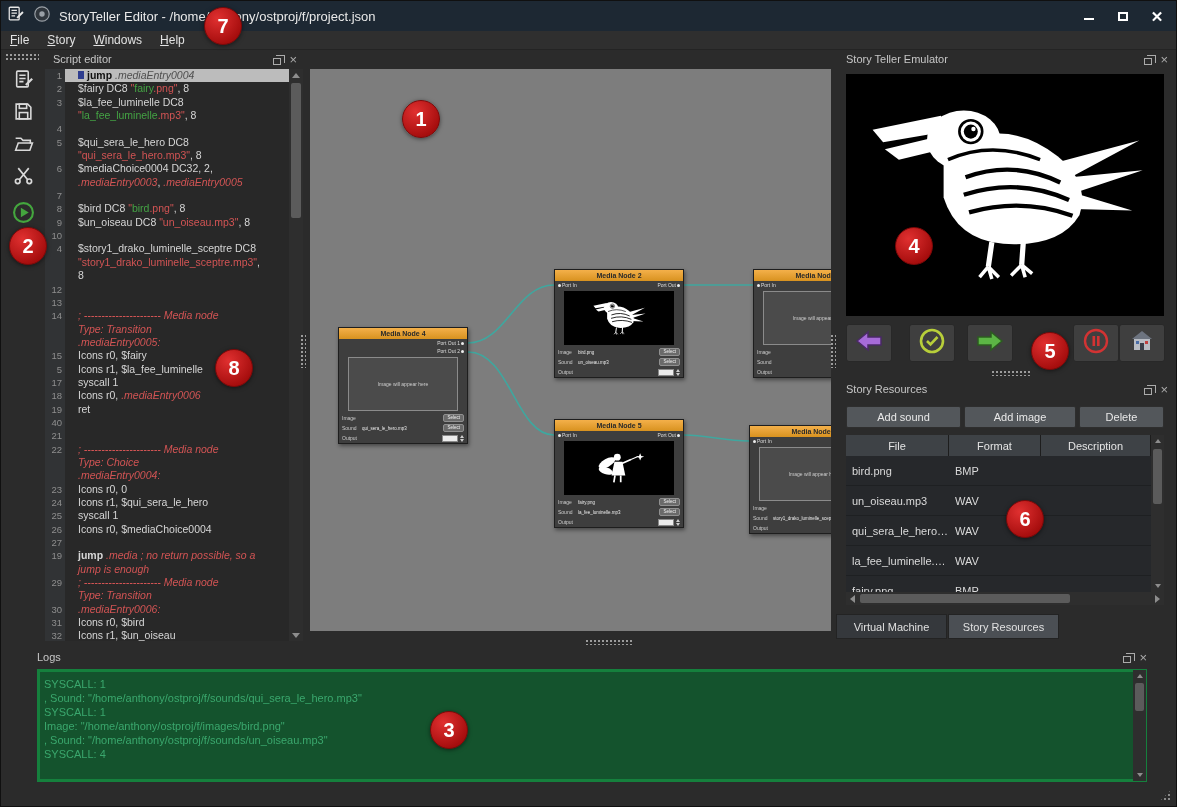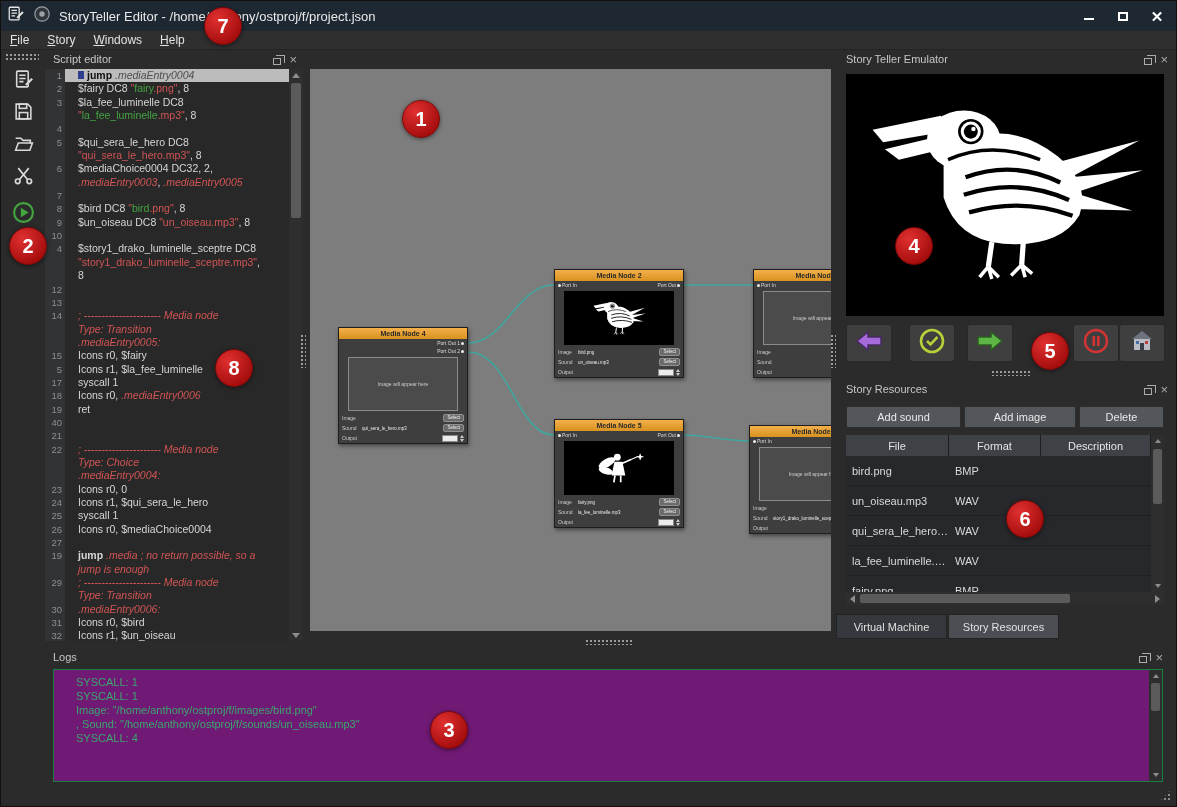--- a/index.html
+++ b/index.html
@@ -91,24 +91,24 @@
   .rt-hc{border-right:1px solid #1d1d1d;font-size:11px;color:#e4e4e4;display:flex;align-items:center;justify-content:center;flex:none;}
   .rt-row{display:flex;height:30px;border-bottom:1px solid #1e2022;background:#26282b;}
   .rt-cell{font-size:11px;color:#dadada;display:flex;align-items:center;padding-left:6px;white-space:nowrap;overflow:hidden;flex:none;}
   .rt-cell span{overflow:hidden;text-overflow:ellipsis;white-space:nowrap;}
   .rt-vscroll{position:absolute;right:0;top:0;bottom:0;width:13px;background:#2e2e2e;}
   .rt-hscroll{position:absolute;left:10px;top:542px;width:318px;height:13px;background:#2e2e2e;}
   .tab{position:absolute;top:564px;height:25px;font-size:11px;color:#e0e0e0;display:flex;align-items:center;justify-content:center;background:#35383c;border:1px solid #232323;}
   .tab.active{background:#4b4f54;}
 
   
-  .logs-panel{position:absolute;left:44px;top:648px;width:1126px;height:137px;}
+  .logs-panel{position:absolute;left:28px;top:648px;width:1126px;height:137px;}
   .lp-title{position:absolute;left:8px;top:2px;}
   .lp-icons{right:8px;top:3px;}
-  .logs-box{position:absolute;left:8px;top:20px;right:8px;bottom:4px;background:#701a75;border:1px solid #15803d;overflow:hidden;padding:5px 0 0 22px;}
+  .logs-box{position:absolute;left:8px;top:20px;right:8px;bottom:4px;background:#14532d;border:3px solid #15803d;overflow:hidden;padding:5px 0 0 4px;}
   .log-line{font-size:11px;line-height:14px;color:#3aa76d;white-space:nowrap;}
 
   
   .dots{position:absolute;background-image:radial-gradient(#9c9c9c 1px,transparent 1.2px);background-size:4px 4px;}
   .grip{position:absolute;right:4px;bottom:4px;width:13px;height:13px;background-image:radial-gradient(#8a8a8a 1px,transparent 1.2px);background-size:4px 4px;clip-path:polygon(100% 0,100% 100%,0 100%);}
   .badge{position:absolute;width:38px;height:38px;border-radius:50%;background:radial-gradient(circle at 35% 30%,#e03030,#a50d0d 75%);border:1px solid #7d0808;color:#fff;font-size:20px;font-weight:bold;display:flex;align-items:center;justify-content:center;z-index:99;box-shadow:0 1px 4px rgba(0,0,0,.5);}
 </style>
 </head>
 <body>
 
@@ -727,20 +727,21 @@
 
   <div class="logs-panel">
     <span class="panel-title lp-title">Logs</span>
     <span class="panel-icons lp-icons">
       <span class="icon-float"></span>
       <span class="icon-close">×</span>
     </span>
     <div class="logs-box">
       <div id="log-lines">
           <div class="log-line" style="color: rgb(58, 167, 109);">SYSCALL: 1</div>
+          <div class="log-line" style="color: rgb(58, 167, 109);">, Sound: "/home/anthony/ostproj/f/sounds/qui_sera_le_hero.mp3"</div>
           <div class="log-line" style="color: rgb(58, 167, 109);">SYSCALL: 1</div>
           <div class="log-line" style="color: rgb(58, 167, 109);">Image: "/home/anthony/ostproj/f/images/bird.png"</div>
           <div class="log-line" style="color: rgb(58, 167, 109);">, Sound: "/home/anthony/ostproj/f/sounds/un_oiseau.mp3"</div>
           <div class="log-line" style="color: rgb(58, 167, 109);">SYSCALL: 4</div>
         </div>
     </div>
     <div class="v-scroll" style="right:9px;top:21px;bottom:5px;width:13px;">
       <div class="sb-arrow" style="top:0;width:13px;">
           <span class="tri-up" style="border-left-width:3.5px;border-right-width:3.5px;border-bottom-width:4.5px;"></span>
         </div>

